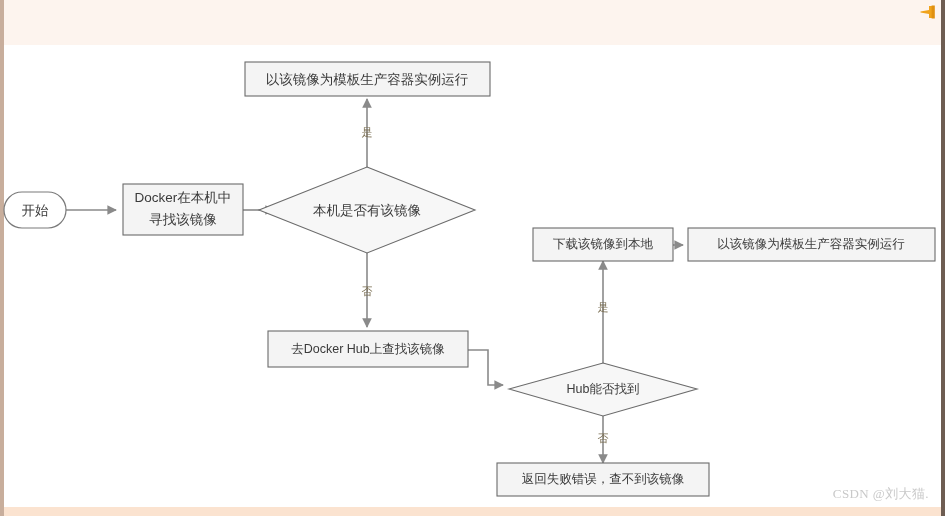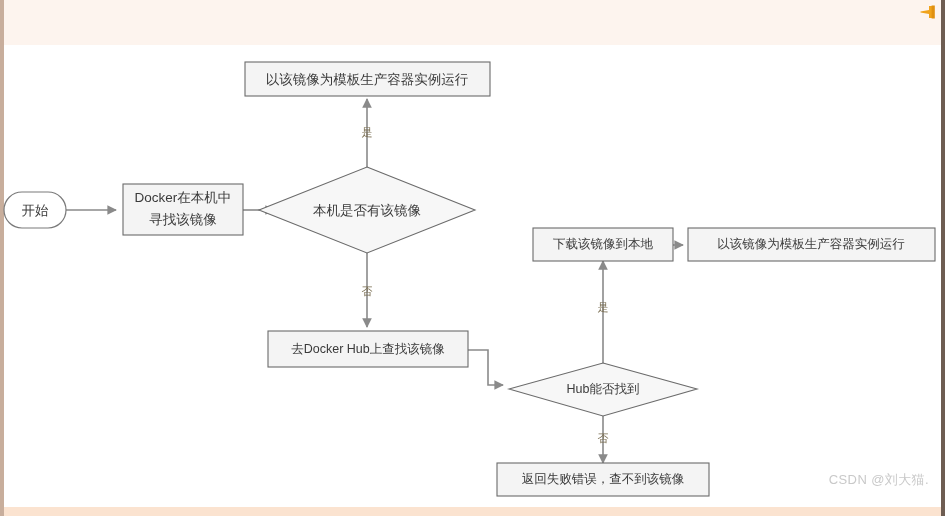--- a/index.html
+++ b/index.html
@@ -45,26 +45,27 @@
     width: 18px; height: 14px;
   }
   #canvas {
     position: absolute;
     left: 0; top: 45px;
     width: 945px; height: 462px;
   }
   #watermark {
     position: absolute;
     right: 16px;
-    bottom: 27px;
+    bottom: 13px;
     font-size: 13px;
     color: #c9c9c9;
     letter-spacing: 0.4px;
     white-space: nowrap;
     user-select: none;
+    font-family: Liberation Serif, serif;
   }
   .nd-label {
     font-size: 13.5px;
     fill: #3a3a3a;
     dominant-baseline: middle;
     text-anchor: middle;
   }
   .nd-label-sm {
     font-size: 12.5px;
     fill: #3a3a3a;

